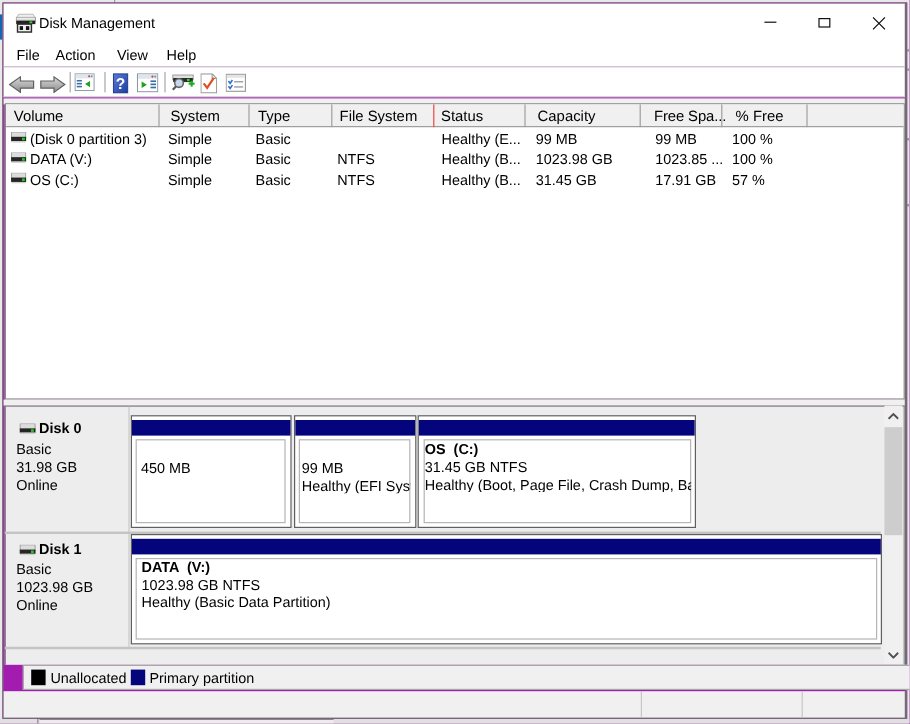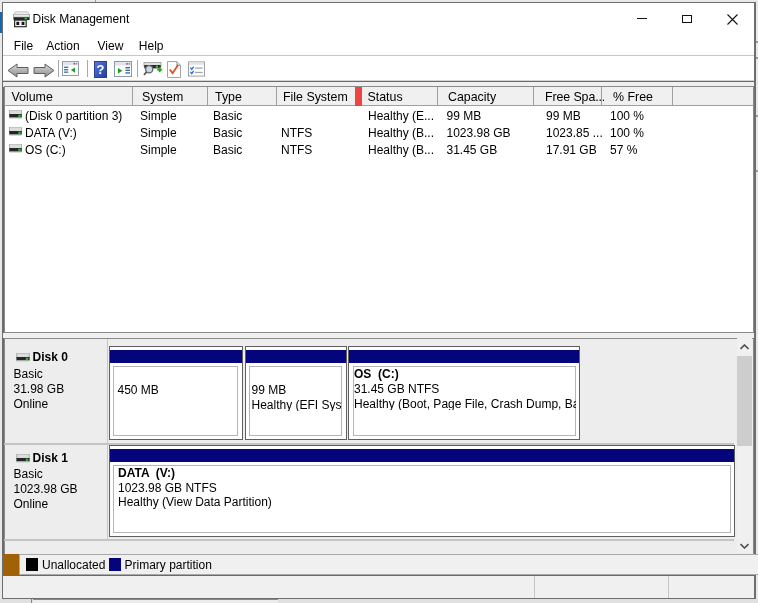--- a/index.html
+++ b/index.html
@@ -1,19 +1,19 @@
 <!DOCTYPE html>
 <html><head>
 <meta charset="utf-8">
 <style>
   * { margin:0; padding:0; box-sizing:border-box; }
   html,body { width:758px; height:603px; overflow:hidden; }
   body { background:#e9e9e9; font-family:"Liberation Sans", sans-serif; font-size:12px; color:#000; position:relative; }
   .abs { position:absolute; }
-  .win { left:2px; top:2px; width:754px; height:597px; background:#a16207; border:1px solid #6e6e6e; border-right-width:2px; border-bottom-width:2px; }
+  .win { left:2px; top:2px; width:754px; height:597px; background:#a21caf; border:1px solid #6e6e6e; border-right-width:2px; border-bottom-width:2px; }
   .t12 { font-size:12px; line-height:12px; white-space:pre; }
   .hdr .t12 { font-size:12.4px; }
 </style>
 </head>
 <body>
 
 <div class="abs" style="left:95px;top:0;width:1px;height:2px;background:#9a9a9a;"></div>
 <div class="abs" style="left:0;top:12px;width:2px;height:21px;background:#1567b3;"></div>
 <div class="abs" style="left:756px;top:115px;width:2px;height:2px;background:#9a9a9a;"></div>
 <div class="abs" style="left:756px;top:41px;width:2px;height:2px;background:#9a9a9a;"></div>
@@ -142,21 +142,21 @@
     <div class="abs hdr" style="left:0;top:0;width:748px;height:19px;background:#f0f0f0;border-bottom:1px solid #9f9f9f;">
       <div class="abs" style="left:0;top:0;width:128px;height:19px;border-right:1px solid #9f9f9f;">
           <span class="abs t12" style="left:6.5px;top:4px;">Volume</span>
         </div>
       <div class="abs" style="left:129px;top:0;width:74px;height:19px;border-right:1px solid #9f9f9f;">
           <span class="abs t12" style="left:8px;top:4px;">System</span>
         </div>
       <div class="abs" style="left:204px;top:0;width:68px;height:19px;border-right:1px solid #9f9f9f;">
           <span class="abs t12" style="left:6px;top:4px;">Type</span>
         </div>
-      <div class="abs" style="left:273px;top:0;width:84px;height:19px;border-right:7px solid #ef4444;">
+      <div class="abs" style="left:273px;top:0;width:84px;height:19px;border-right:1px solid #ef4444;">
           <span class="abs t12" style="left:5px;top:4px;">File System</span>
         </div>
       <div class="abs" style="left:358px;top:0;width:75px;height:19px;border-right:1px solid #9f9f9f;">
           <span class="abs t12" style="left:4.5px;top:4px;">Status</span>
         </div>
       <div class="abs" style="left:434px;top:0;width:95px;height:19px;border-right:1px solid #9f9f9f;padding-left:19px;">
           <span class="abs t12" style="left:9px;top:4px;">Capacity</span>
         </div>
       <div class="abs" style="left:530px;top:0;width:67px;height:19px;border-right:1px solid #9f9f9f;">
           <span class="abs t12" style="left:10px;top:4px;letter-spacing:-0.1px;">Free Spa...</span>
@@ -264,21 +264,21 @@
   <div class="abs t12" style="left:29.5px;top:449px;font-weight:bold;">Disk 1</div>
   <div class="abs t12" style="left:10.5px;top:465px;">Basic</div>
   <div class="abs t12" style="left:10.5px;top:480px;">1023.98 GB</div>
   <div class="abs t12" style="left:10.5px;top:495px;">Online</div>
 
   <div class="abs" style="left:105.5px;top:442px;width:626.5px;height:92px;border:1px solid #5f5f5f;background:#fff;">
     <div class="abs" style="left:0px;top:3px;width:624.5px;height:13px;background:#04047c;"></div>
     <div class="abs" style="left:3.5px;top:19px;right:3.5px;bottom:3.5px;border:1px solid #b5b5b5;"></div>
     <div class="abs t12" style="left:8.5px;top:21px;font-weight:bold;">DATA  (V:)</div>
     <div class="abs t12" style="left:8.5px;top:36px;">1023.98 GB NTFS</div>
-    <div class="abs t12" style="left:8.5px;top:49.5px;">Healthy (View Data Partition)</div>
+    <div class="abs t12" style="left:8.5px;top:49.5px;">Healthy (Basic Data Partition)</div>
   </div>
 
   <div class="abs" style="left:734px;top:335px;width:15px;height:215px;background:#f0f0f0;">
     <svg class="abs" style="left:3px;top:6px;" width="9" height="6" viewBox="0 0 9 6">
         <path d="M0.5,5 L4.5,1 L8.5,5" fill="none" stroke="#505050" stroke-width="1.6"></path>
       </svg>
     <div class="abs" style="left:0;top:18px;width:15px;height:90px;background:#cdcdcd;"></div>
     <svg class="abs" style="left:3px;top:205px;" width="9" height="6" viewBox="0 0 9 6">
         <path d="M0.5,1 L4.5,5 L8.5,1" fill="none" stroke="#505050" stroke-width="1.6"></path>
       </svg>

